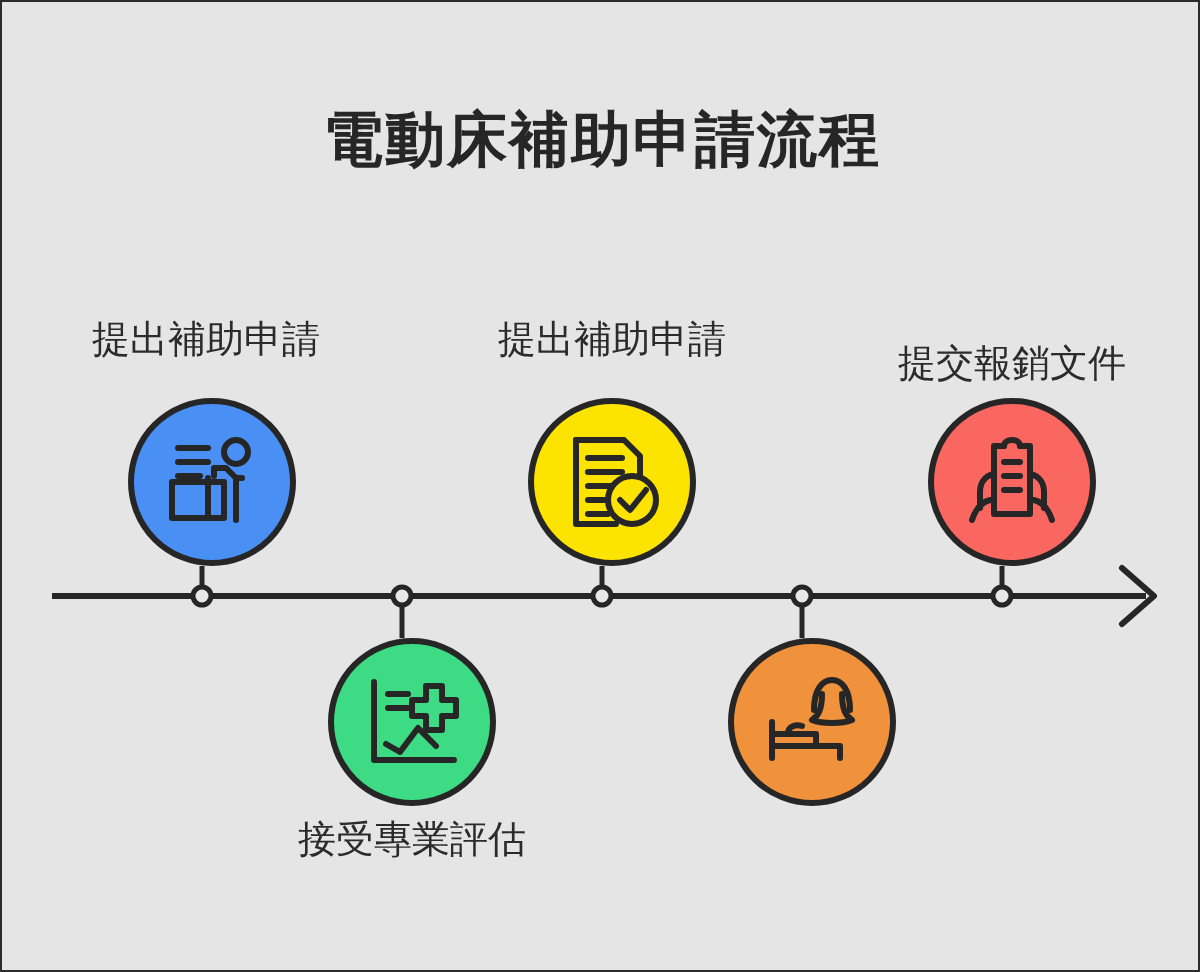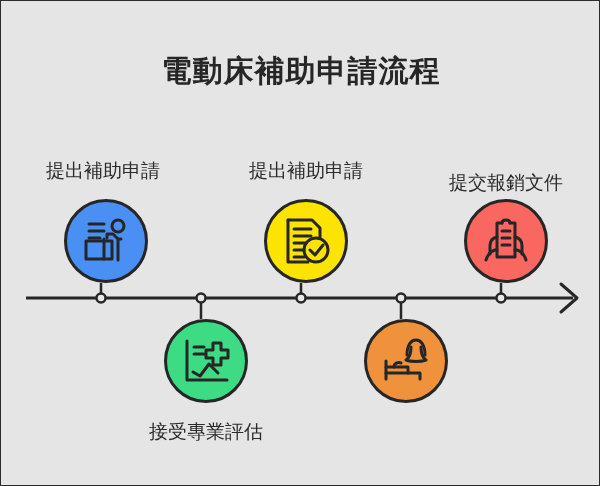--- a/index.html
+++ b/index.html
@@ -32,21 +32,21 @@
   .label {
     position: absolute;
     text-align: center;
     font-size: 19px;
     color: #2b2b2b;
     line-height: 24px;
     white-space: nowrap;
     transform: translateX(-50%);
   }
   .label-top { top: 158px; }
-  .label-bottom { top: 408px; margin-top: 11px; }
+  .label-bottom { top: 408px; }
   .node-circle {
     position: absolute;
     width: 84px;
     height: 84px;
     border-radius: 50%;
     border: 3px solid #262626;
     box-sizing: border-box;
     transform: translate(-50%, -50%);
     display: flex;
     align-items: center;

